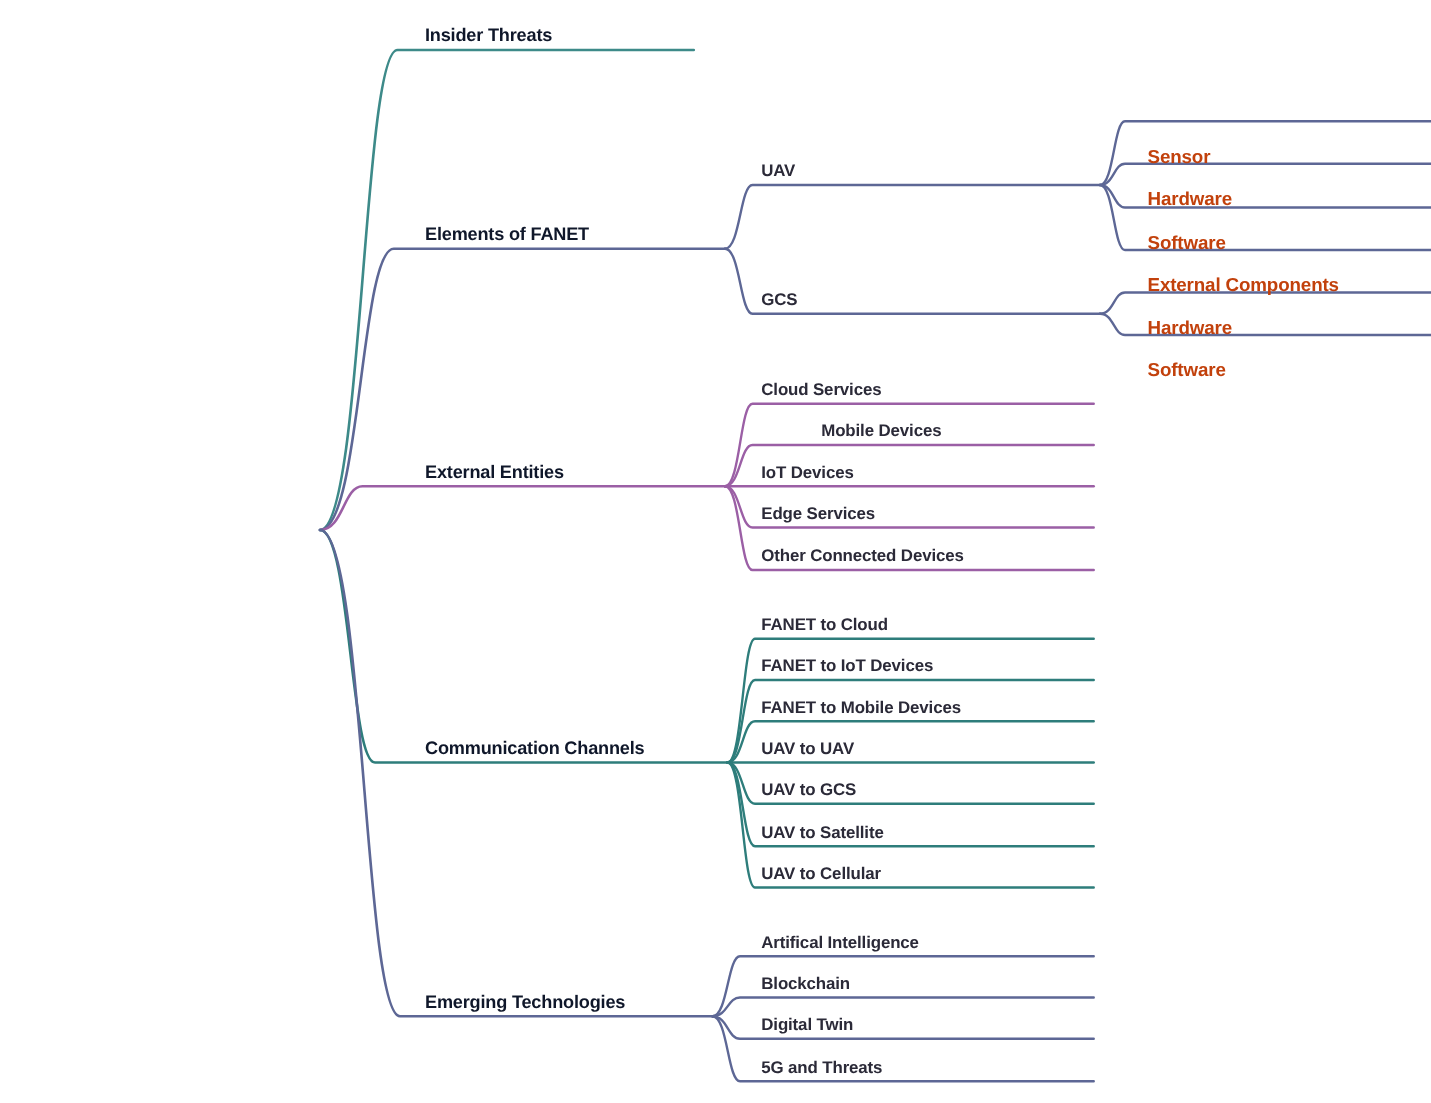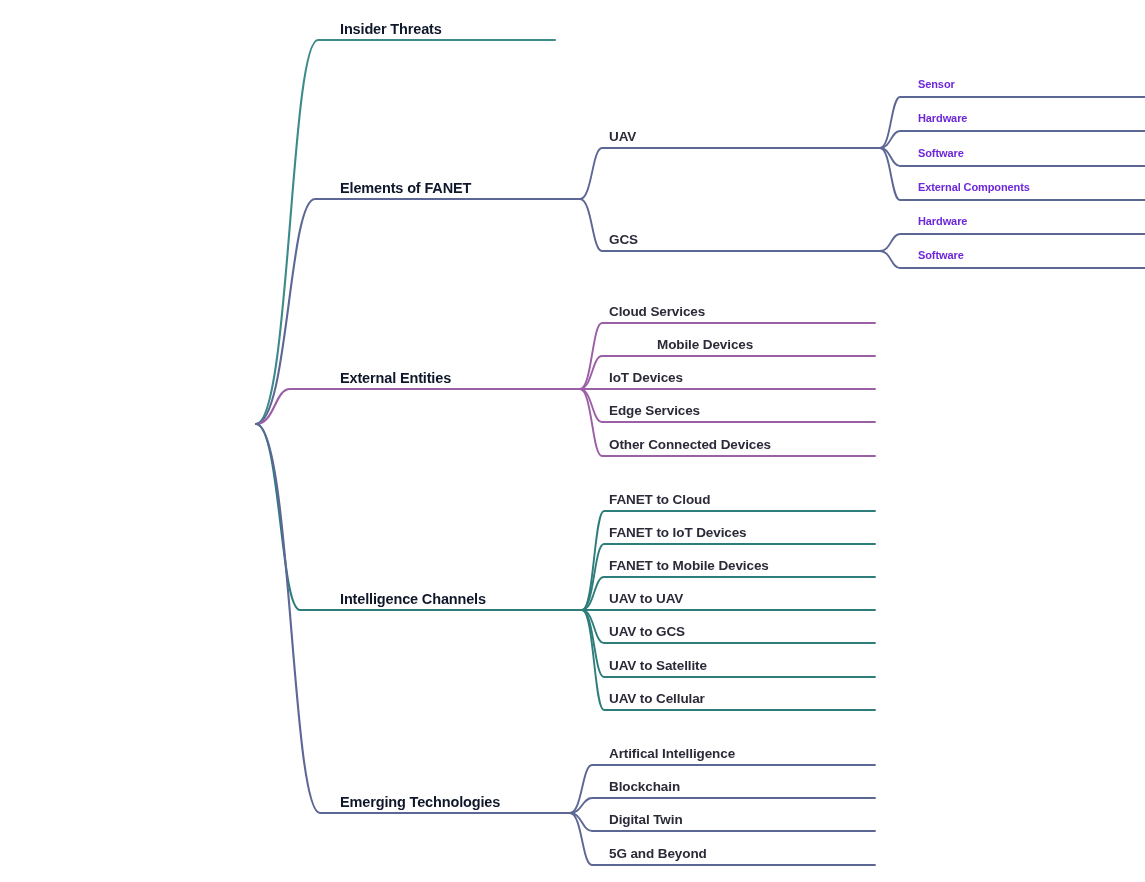--- a/index.html
+++ b/index.html
@@ -43,23 +43,24 @@
     font-size: 14.5px;
     letter-spacing: -0.15px;
   }
   .leaf-label {
     color: #2b2a38;
     font-size: 13.5px;
     letter-spacing: -0.1px;
     margin-left: 12px;
   }
   .sub-leaf-label {
-    color: #6d28d9;
-    font-size: 11px;
+    color: #c2410c;
+    font-size: 15px;
     letter-spacing: -0.1px;
+    margin-top: 39px;
   }
 </style>
 </head>
 <body>
 
 <div id="mindmap-canvas">
 
   <svg id="edges-svg" viewBox="0 0 1145 882">
       <path d="M 256 424 C 290.1 424, 290.1 40, 318 40 L 555 40" fill="none" stroke="#3d8a89" stroke-width="2.1" stroke-linecap="round"></path>
       <path d="M 256 424 C 288.45 424, 288.45 199, 315 199 L 580 199" fill="none" stroke="#5d6795" stroke-width="2.1" stroke-linecap="round"></path>
@@ -102,29 +103,29 @@
       <div class="node-label sub-leaf-label" style="left: 918px; top: 181px;">External Components</div>
       <div class="node-label leaf-label" style="left: 597px; top: 232px;">GCS</div>
       <div class="node-label sub-leaf-label" style="left: 918px; top: 215px;">Hardware</div>
       <div class="node-label sub-leaf-label" style="left: 918px; top: 249px;">Software</div>
       <div class="node-label branch-label" style="left: 340px; top: 370px;">External Entities</div>
       <div class="node-label leaf-label" style="left: 597px; top: 304px;">Cloud Services</div>
       <div class="node-label leaf-label" style="left: 597px; top: 337px; padding-left: 48px;">Mobile Devices</div>
       <div class="node-label leaf-label" style="left: 597px; top: 370px;">IoT Devices</div>
       <div class="node-label leaf-label" style="left: 597px; top: 403px;">Edge Services</div>
       <div class="node-label leaf-label" style="left: 597px; top: 437px;">Other Connected Devices</div>
-      <div class="node-label branch-label" style="left: 340px; top: 591px;">Intelligence Channels</div>
+      <div class="node-label branch-label" style="left: 340px; top: 591px;">Communication Channels</div>
       <div class="node-label leaf-label" style="left: 597px; top: 492px;">FANET to Cloud</div>
       <div class="node-label leaf-label" style="left: 597px; top: 525px;">FANET to IoT Devices</div>
       <div class="node-label leaf-label" style="left: 597px; top: 558px;">FANET to Mobile Devices</div>
       <div class="node-label leaf-label" style="left: 597px; top: 591px;">UAV to UAV</div>
       <div class="node-label leaf-label" style="left: 597px; top: 624px;">UAV to GCS</div>
       <div class="node-label leaf-label" style="left: 597px; top: 658px;">UAV to Satellite</div>
       <div class="node-label leaf-label" style="left: 597px; top: 691px;">UAV to Cellular</div>
       <div class="node-label branch-label" style="left: 340px; top: 794px;">Emerging Technologies</div>
       <div class="node-label leaf-label" style="left: 597px; top: 746px;">Artifical Intelligence</div>
       <div class="node-label leaf-label" style="left: 597px; top: 779px;">Blockchain</div>
       <div class="node-label leaf-label" style="left: 597px; top: 812px;">Digital Twin</div>
-      <div class="node-label leaf-label" style="left: 597px; top: 846px;">5G and Beyond</div>
+      <div class="node-label leaf-label" style="left: 597px; top: 846px;">5G and Threats</div>
     </div>
 
 
 </div>
 
 </body></html>

